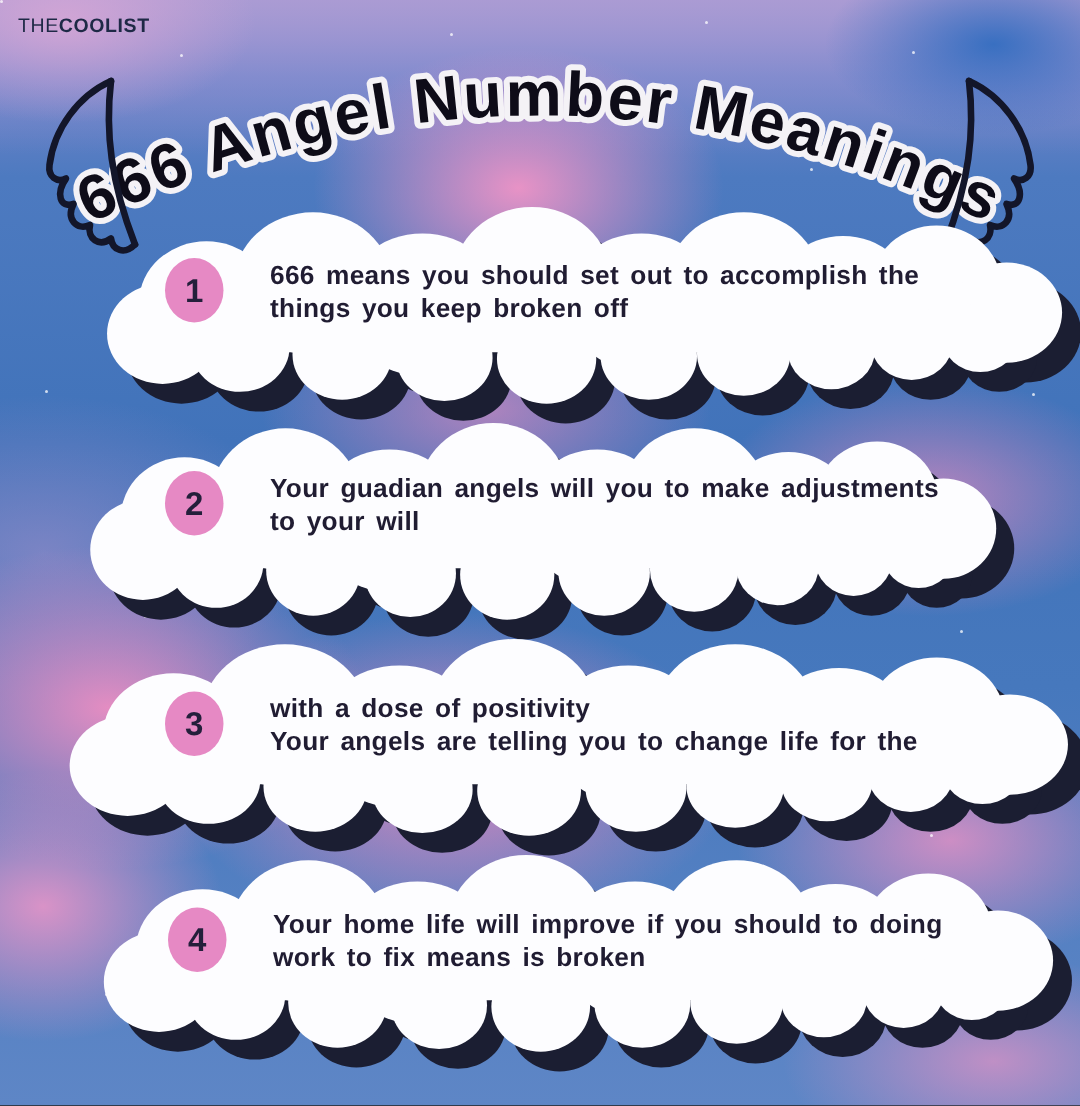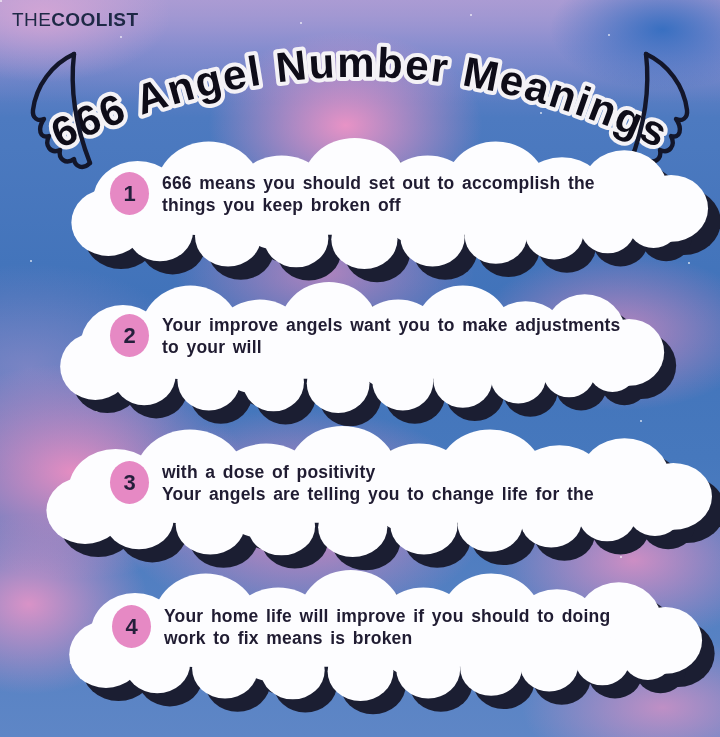--- a/index.html
+++ b/index.html
@@ -23,21 +23,21 @@
   }
   .stars {
     position:absolute; left:0; top:0; width:2px; height:2px; border-radius:50%;
     background:#fff; opacity:.75; pointer-events:none;
     box-shadow: 120px 36px #fff, 300px 22px #fff, 470px 14px #fff, 608px 34px #fff,
       60px 120px #fff, 540px 112px #fff, 660px 150px #fff, 30px 260px #fff,
       430px 268px #fff, 688px 262px #fff, 96px 410px #fff, 520px 404px #fff,
       640px 420px #fff, 200px 548px #fff, 620px 556px #fff, 70px 662px #fff,
       250px 690px #fff, 420px 700px #fff, 560px 668px #fff, 340px 412px #fff;
   }
-  .logo { position:absolute; top:9px; left:12px; font-size:19px; letter-spacing:.4px; color:#1e2946; }
+  .logo { position:absolute; top:9px; left:12px; font-size:13px; letter-spacing:.4px; color:#1e2946; }
   .logo .thin { font-weight:400; }
   .logo .bold { font-weight:700; }
   .title-svg { position:absolute; top:0; left:0; width:720px; height:200px; overflow:visible; }
   .title-text {
     font-family:"Liberation Sans", sans-serif; font-weight:700; font-size:42px; letter-spacing:2px;
     fill:#0e0c18; stroke:#f4f2f6; stroke-width:8px; stroke-linejoin:round; paint-order:stroke;
   }
   .wing { position:absolute; top:46px; width:104px; height:142px; overflow:visible; }
   .wing path { fill:none; stroke:#13162a; stroke-width:4.4; stroke-linecap:round; stroke-linejoin:round; }
   .wing-left  { left:6px; }
@@ -45,21 +45,21 @@
   .cloud-row { position:absolute; }
   .cloud-svg { position:absolute; left:0; top:0; width:100%; height:100%; overflow:visible; }
   .cloud-shadow { fill:#1b1e32; }
   .cloud-body   { fill:#fdfdff; }
   .cloud-content { position:absolute; display:flex; gap:13px; align-items:flex-start; }
   .badge {
     flex:0 0 auto; width:39px; height:43px; border-radius:50%;
     background:#e689c4; color:#241f3b; font-weight:700; font-size:22px;
     display:flex; align-items:center; justify-content:center; margin-top:2px;
   }
-  .lines { font-size:17.5px; font-weight:700; color:#201c32; line-height:1.26; word-spacing:2.5px; padding-top:2px; letter-spacing:.2px; }
+  .lines { font-size:17.5px; font-weight:700; color:#201c32; line-height:1.26; word-spacing:2.5px; padding-top:2px; letter-spacing:.2px;margin-left:18px; }
   .defs-holder { position:absolute; width:0; height:0; overflow:hidden; }
 </style>
 </head>
 <body>
 
 <div class="poster">
 
   <svg class="defs-holder" aria-hidden="true">
     <defs>
       <g id="cloud-shape">
@@ -124,21 +124,21 @@
   </div>
 
   <div class="cloud-row" style="left:38px; top:282px; width:628px; height:132px;">
     <svg class="cloud-svg" viewBox="0 0 680 150" preserveAspectRatio="none">
       <use href="#cloud-shape" class="cloud-shadow" transform="translate(13,15)"></use>
       <use href="#cloud-shape" class="cloud-body"></use>
     </svg>
     <div class="cloud-content" style="left:72px; top:30px; right:20px;">
       <div class="badge">2</div>
       <div class="lines">
-        <div>Your improve angels want you to make adjustments</div>
+        <div>Your guadian angels will you to make adjustments</div>
         <div>to your will</div>
       </div>
     </div>
   </div>
 
   <div class="cloud-row" style="left:22px; top:426px; width:692px; height:132px;">
     <svg class="cloud-svg" viewBox="0 0 680 150" preserveAspectRatio="none">
       <use href="#cloud-shape" class="cloud-shadow" transform="translate(13,15)"></use>
       <use href="#cloud-shape" class="cloud-body"></use>
     </svg>

